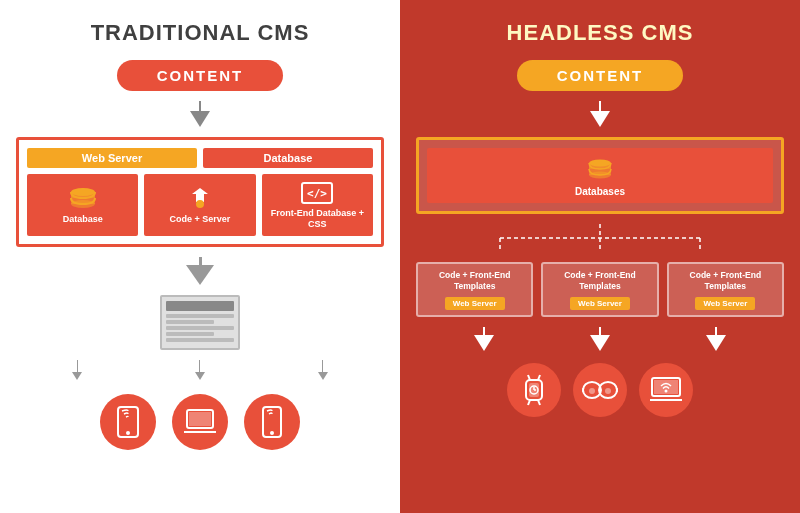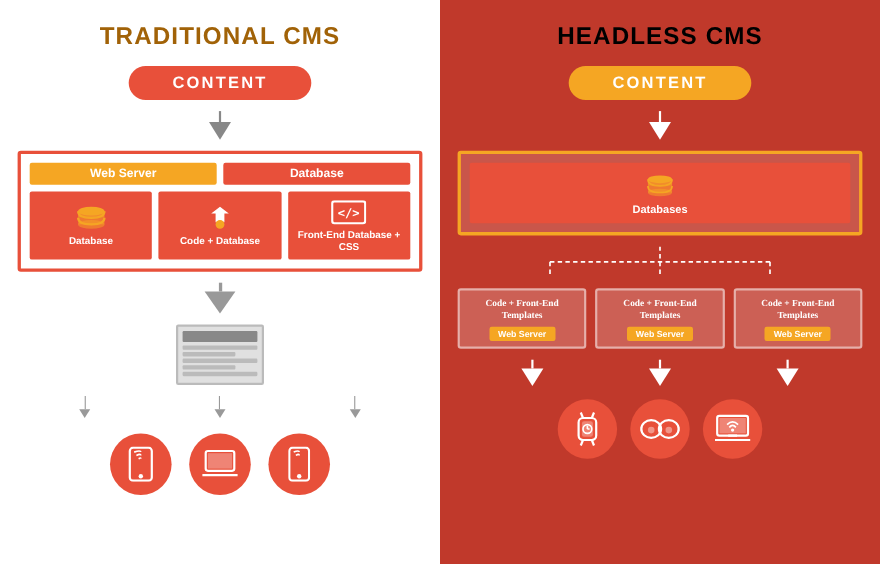--- a/index.html
+++ b/index.html
@@ -24,28 +24,28 @@
       background: #fff;
     }
 
     .panel-right {
       background: #c0392b;
     }
 
     .panel-title {
       font-size: 22px;
       font-weight: 900;
-      color: #a16207;
+      color: #404040;
       text-align: center;
       letter-spacing: 1px;
       margin-bottom: 4px;
     }
 
     .panel-right .panel-title {
-      color: #000000;
+      color: #fef9c3;
     }
 
     
     .content-pill {
       background: #e8503a;
       color: #fff;
       font-weight: 800;
       font-size: 15px;
       padding: 7px 40px;
       border-radius: 30px;
@@ -233,21 +233,20 @@
       align-items: center;
       gap: 3px;
     }
 
     .webserver-text {
       font-size: 8.5px;
       font-weight: 700;
       color: #fff;
       text-align: center;
       line-height: 1.3;
-      font-family: Liberation Serif, serif;
     }
 
     .webserver-label {
       background: #f5a623;
       color: #fff;
       font-size: 8px;
       font-weight: 700;
       padding: 2px 8px;
       border-radius: 2px;
       margin-top: 2px;
@@ -340,21 +339,21 @@
           <ellipse cx="14" cy="18" rx="12" ry="4" fill="#f5a623" opacity="0.5"></ellipse>
         </svg>
         <div class="icon-cell-label">Database</div>
       </div>
 
       <div class="icon-cell">
         <svg width="28" height="24" viewBox="0 0 28 24">
           <polygon points="14,2 22,8 18,8 18,16 10,16 10,8 6,8" fill="#fff"></polygon>
           <circle cx="14" cy="18" r="4" fill="#f5a623"></circle>
         </svg>
-        <div class="icon-cell-label">Code + Database</div>
+        <div class="icon-cell-label">Code + Server</div>
       </div>
 
       <div class="icon-cell">
         <svg width="32" height="22" viewBox="0 0 32 22">
           <rect x="1" y="1" width="30" height="20" rx="2" fill="none" stroke="#fff" stroke-width="2"></rect>
           <text x="16" y="15" text-anchor="middle" fill="#fff" font-size="11" font-family="monospace" font-weight="bold">&lt;/&gt;</text>
         </svg>
         <div class="icon-cell-label">Front-End Database + CSS</div>
       </div>
     </div>

